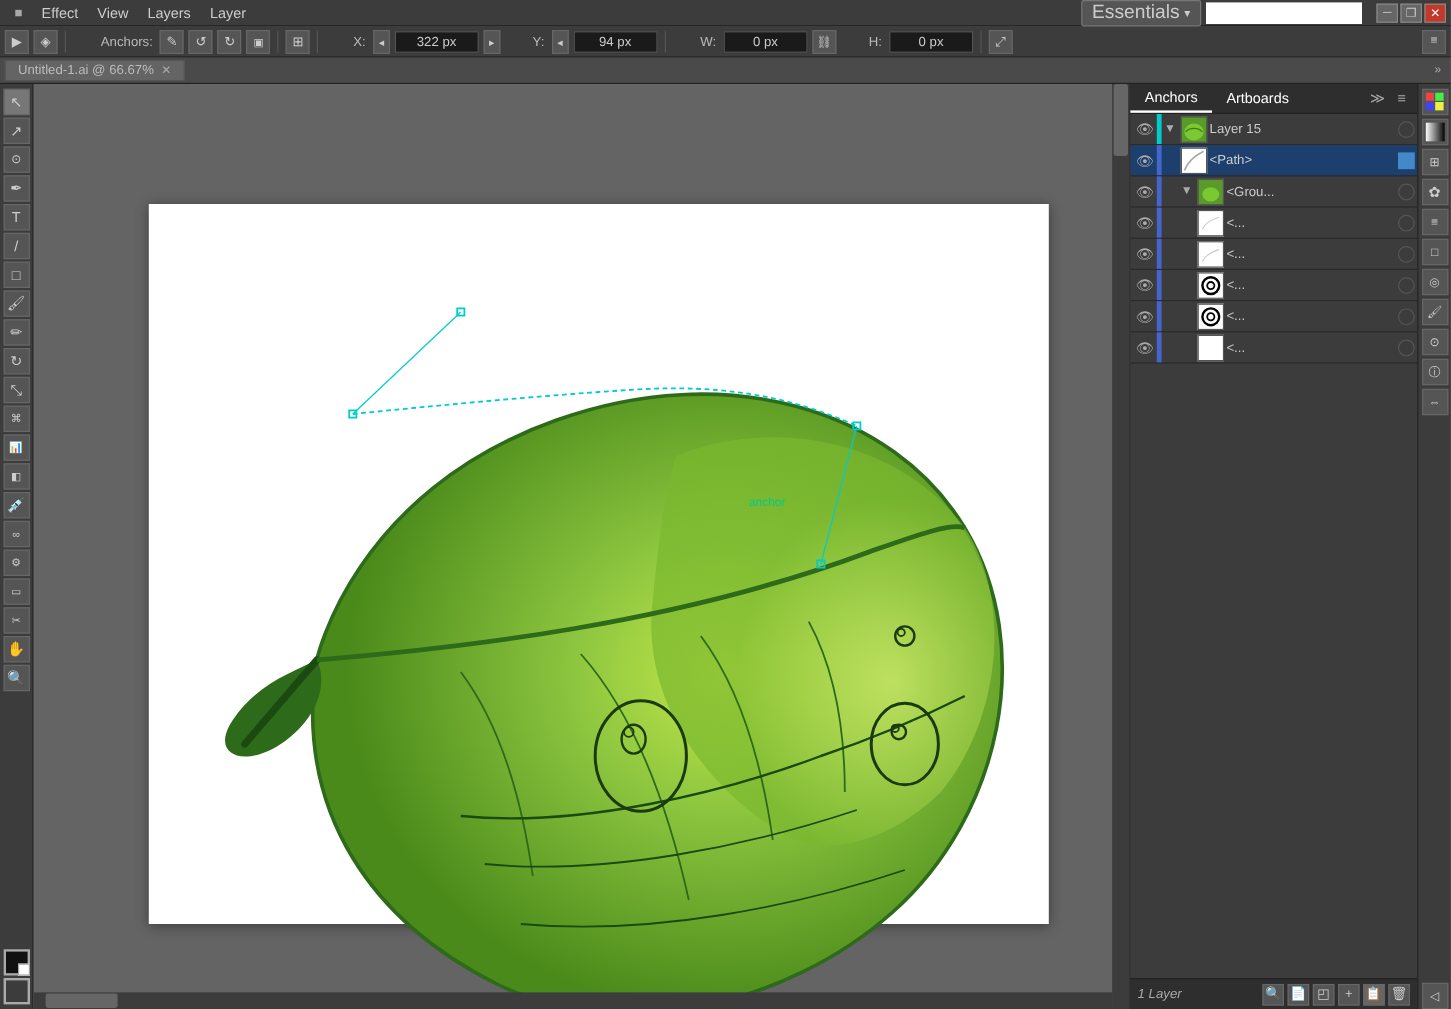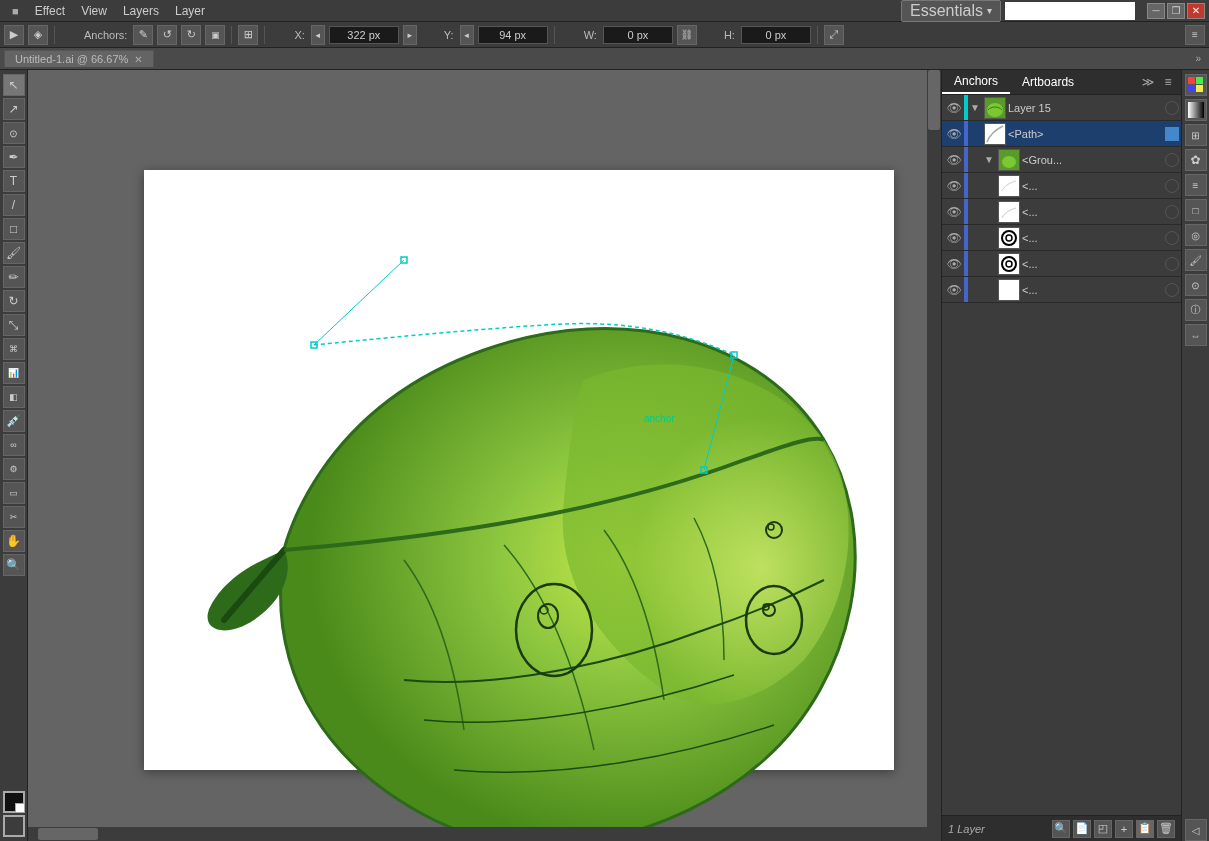--- a/index.html
+++ b/index.html
@@ -39,21 +39,21 @@
 
     
     #canvas-area { flex: 1; background: #646464; overflow: hidden; position: relative; }
     #canvas-scroll { position: absolute; right: 0; top: 0; bottom: 0; width: 14px; background: #3c3c3c; display: flex; flex-direction: column; }
     #scroll-track-v { flex: 1; background: #3c3c3c; position: relative; }
     #scroll-thumb-v { position: absolute; top: 0; left: 1px; right: 1px; height: 60px; background: #666; border-radius: 2px; }
     #scroll-track-h { position: absolute; bottom: 0; left: 0; right: 14px; height: 14px; background: #3c3c3c; }
     #scroll-thumb-h { position: absolute; left: 10px; top: 1px; bottom: 1px; width: 60px; background: #666; border-radius: 2px; }
 
     
-    #artboard { position: absolute; top: 100px; left: 116px; width: 750px; height: 600px; background: white; box-shadow: 0 2px 10px rgba(0,0,0,0.4); }
+    #artboard { position: absolute; top: 100px; left: 96px; width: 750px; height: 600px; background: white; box-shadow: 0 2px 10px rgba(0,0,0,0.4); }
 
     
     #right-panel { width: 240px; background: #3c3c3c; border-left: 1px solid #222; display: flex; flex-direction: column; }
     .right-icon { width: 22px; height: 22px; display: flex; align-items: center; justify-content: center; cursor: pointer; color: #ccc; font-size: 12px; }
     .panel-tabs { display: flex; background: #2e2e2e; border-bottom: 1px solid #222; align-items: center; }
     .panel-tab { padding: 4px 12px; font-size: 12px; color: #ffffff; cursor: pointer; }
     .panel-tab.active { color: #fff; border-bottom: 2px solid #fff; }
     .panel-tab-actions { margin-left: auto; display: flex; gap: 2px; padding-right: 4px; }
     .panel-tab-btn { width: 18px; height: 18px; background: none; border: none; color: #aaa; font-size: 12px; cursor: pointer; display: flex; align-items: center; justify-content: center; }
 

